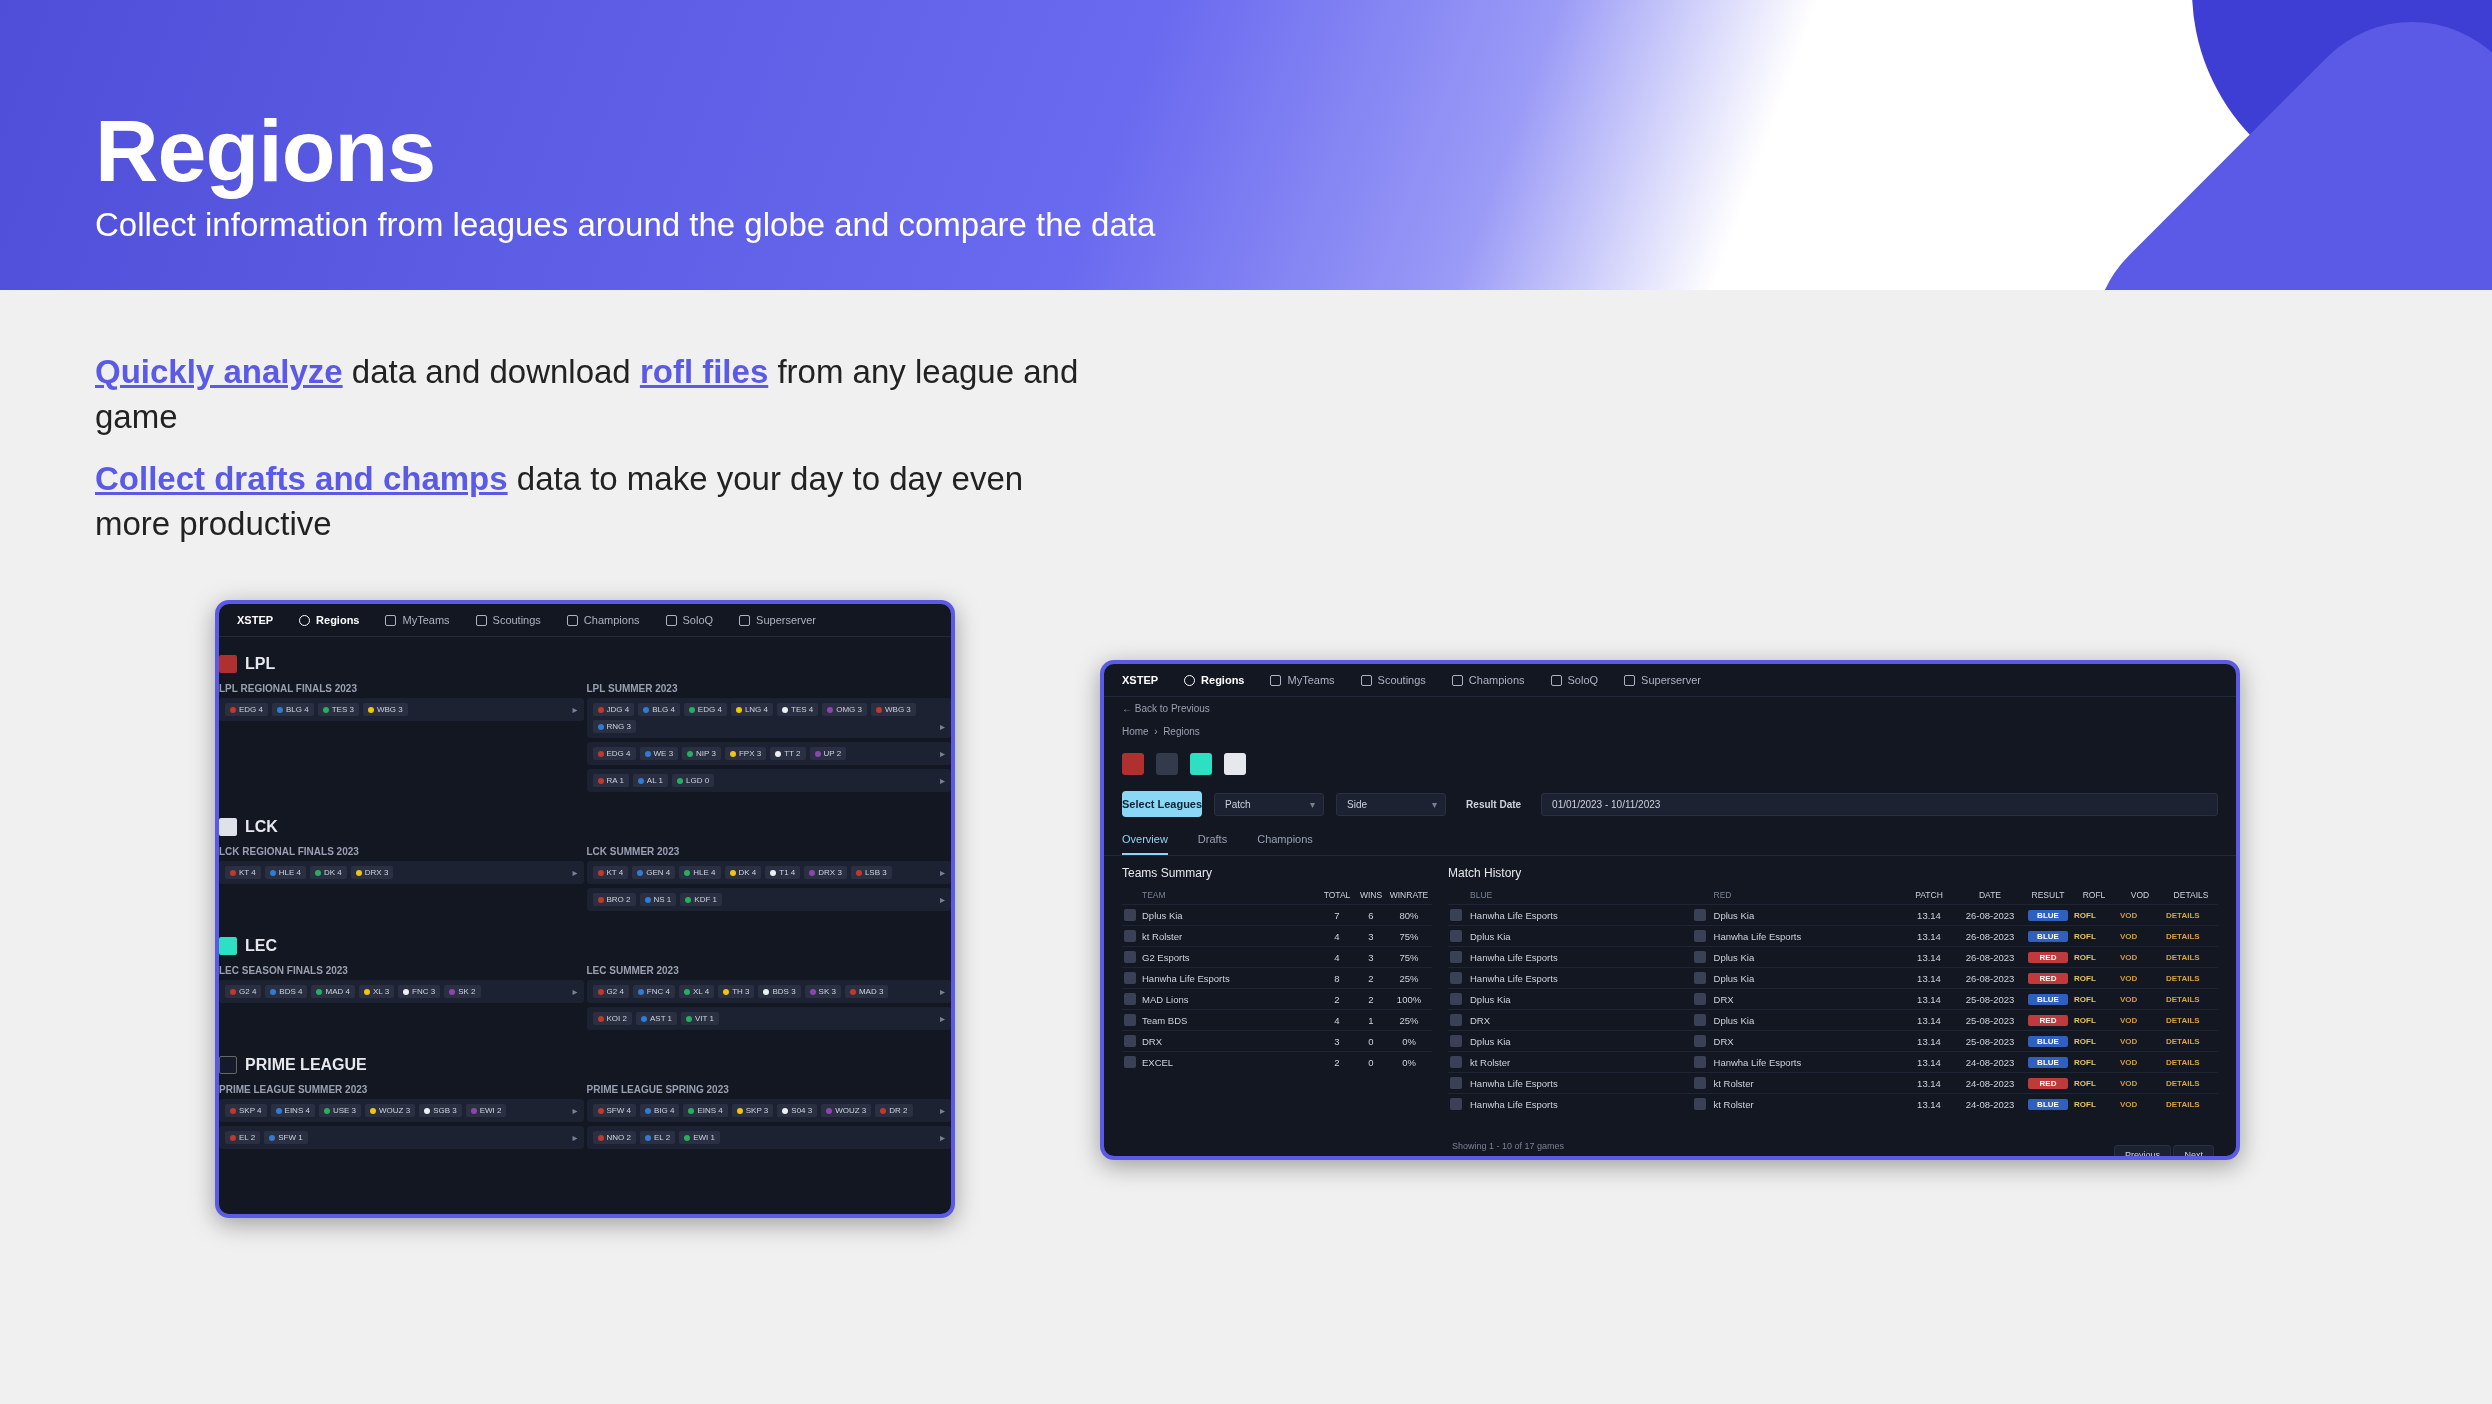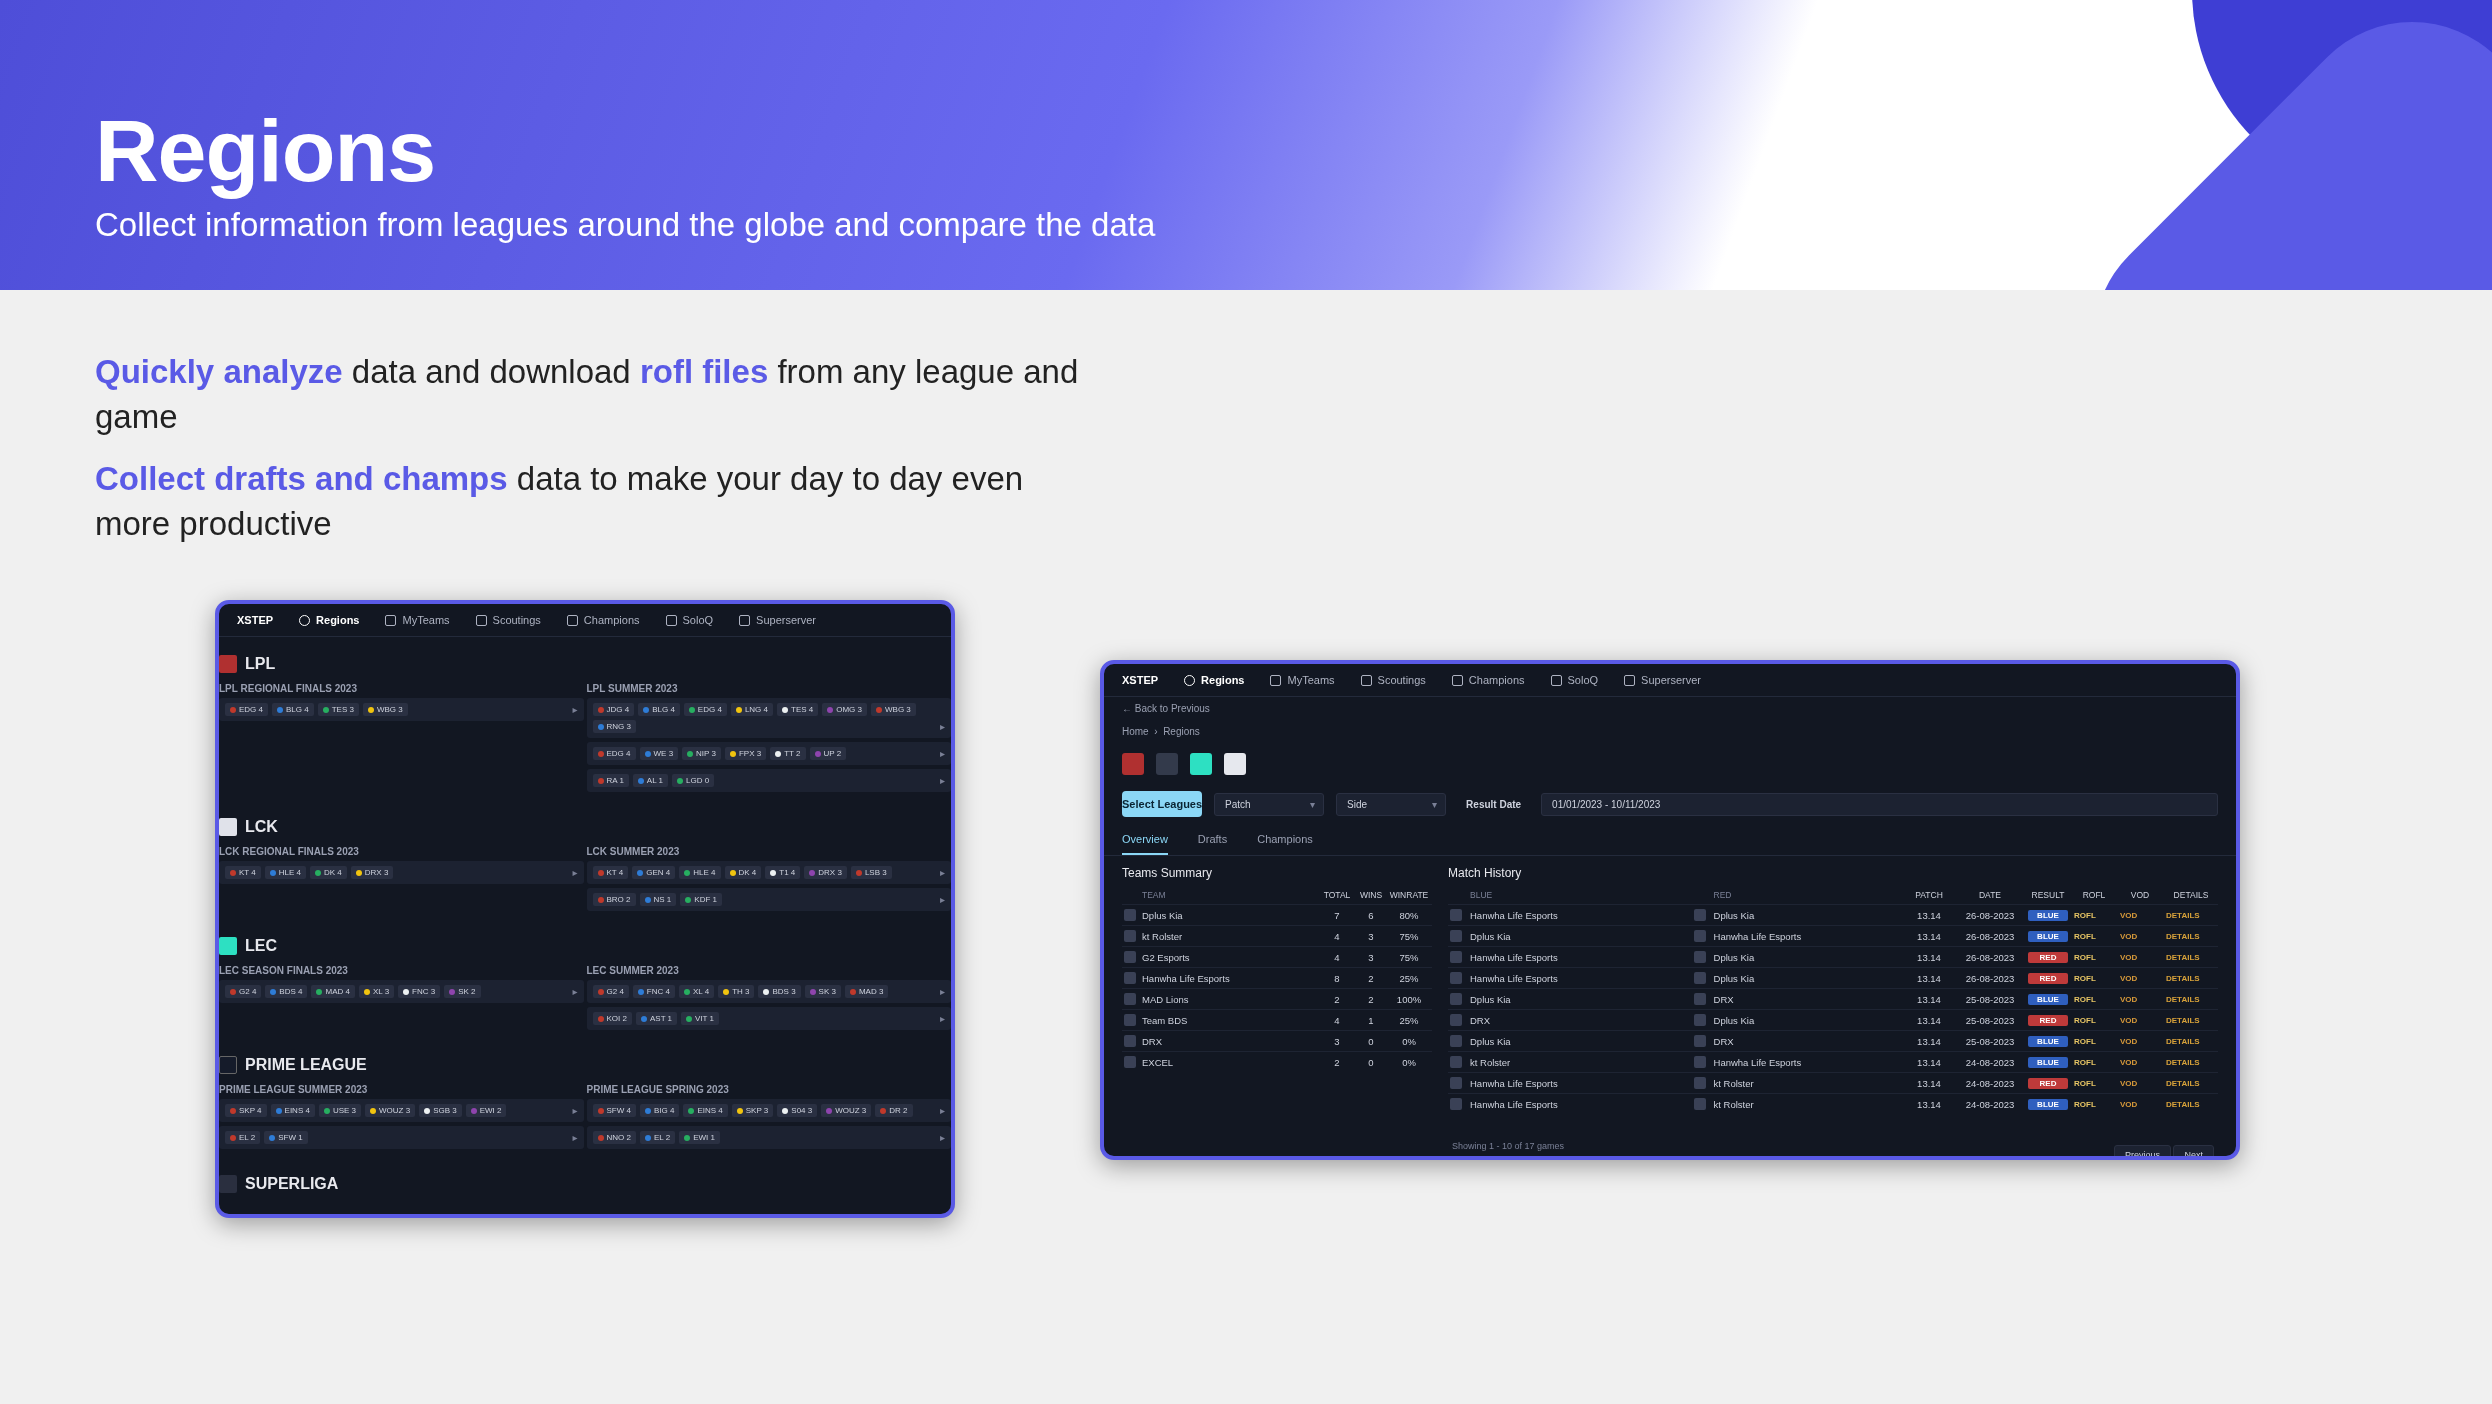--- a/index.html
+++ b/index.html
@@ -37,21 +37,21 @@
   }
   .hero h1 { font-size: 88px; font-weight: 700; letter-spacing: -1px; }
   .hero .sub { font-size: 33px; font-weight: 400; margin-top: 4px; }
 
   
   .copy {
     padding: 60px 0 0 95px;
     width: 1100px;
   }
   .copy p { font-size: 33px; color: #222; line-height: 1.35; margin-bottom: 18px; }
-  .copy .hl { color: #5a5ae6; font-weight: 700; }
+  .copy .hl { color: #5a5ae6; font-weight: 700; text-decoration: underline; }
 
   
   .shots { position: absolute; top: 600px; left: 0; width: 100%; }
   .shot {
     position: absolute;
     background: #121722;
     border: 4px solid #5a5ae6;
     border-radius: 14px;
     color: #cfd3de;
     font-size: 10px;
@@ -350,32 +350,20 @@
               </div>
               <div class="tagline">
                 <span class="tag"><span class="dot "></span>NNO 2</span>
                 <span class="tag"><span class="dot b"></span>EL 2</span>
                 <span class="tag"><span class="dot g"></span>EWI 1</span>
                 <span class="arrow">▸</span>
               </div>
             </div>
           </div>
         </div>
-        <div class="league-block">
-    <div class="league-title">
-      <span class="lg-ico super"></span>
-      <span>SUPERLIGA</span>
-    </div>
-    <div class="split-row">
-            <div class="split-col">
-      </div>
-            <div class="split-col">
-      </div>
-          </div>
-        </div>
       </div>
   </div>
 
   <div id="shot2" class="shot">
     <div class="topnav">
       <span class="brand">XSTEP</span>
       <span class="nv active"><span class="ico globe"></span>Regions</span>
         <span class="nv "><span class="ico "></span>MyTeams</span>
         <span class="nv "><span class="ico "></span>Scoutings</span>
         <span class="nv "><span class="ico "></span>Champions</span>

